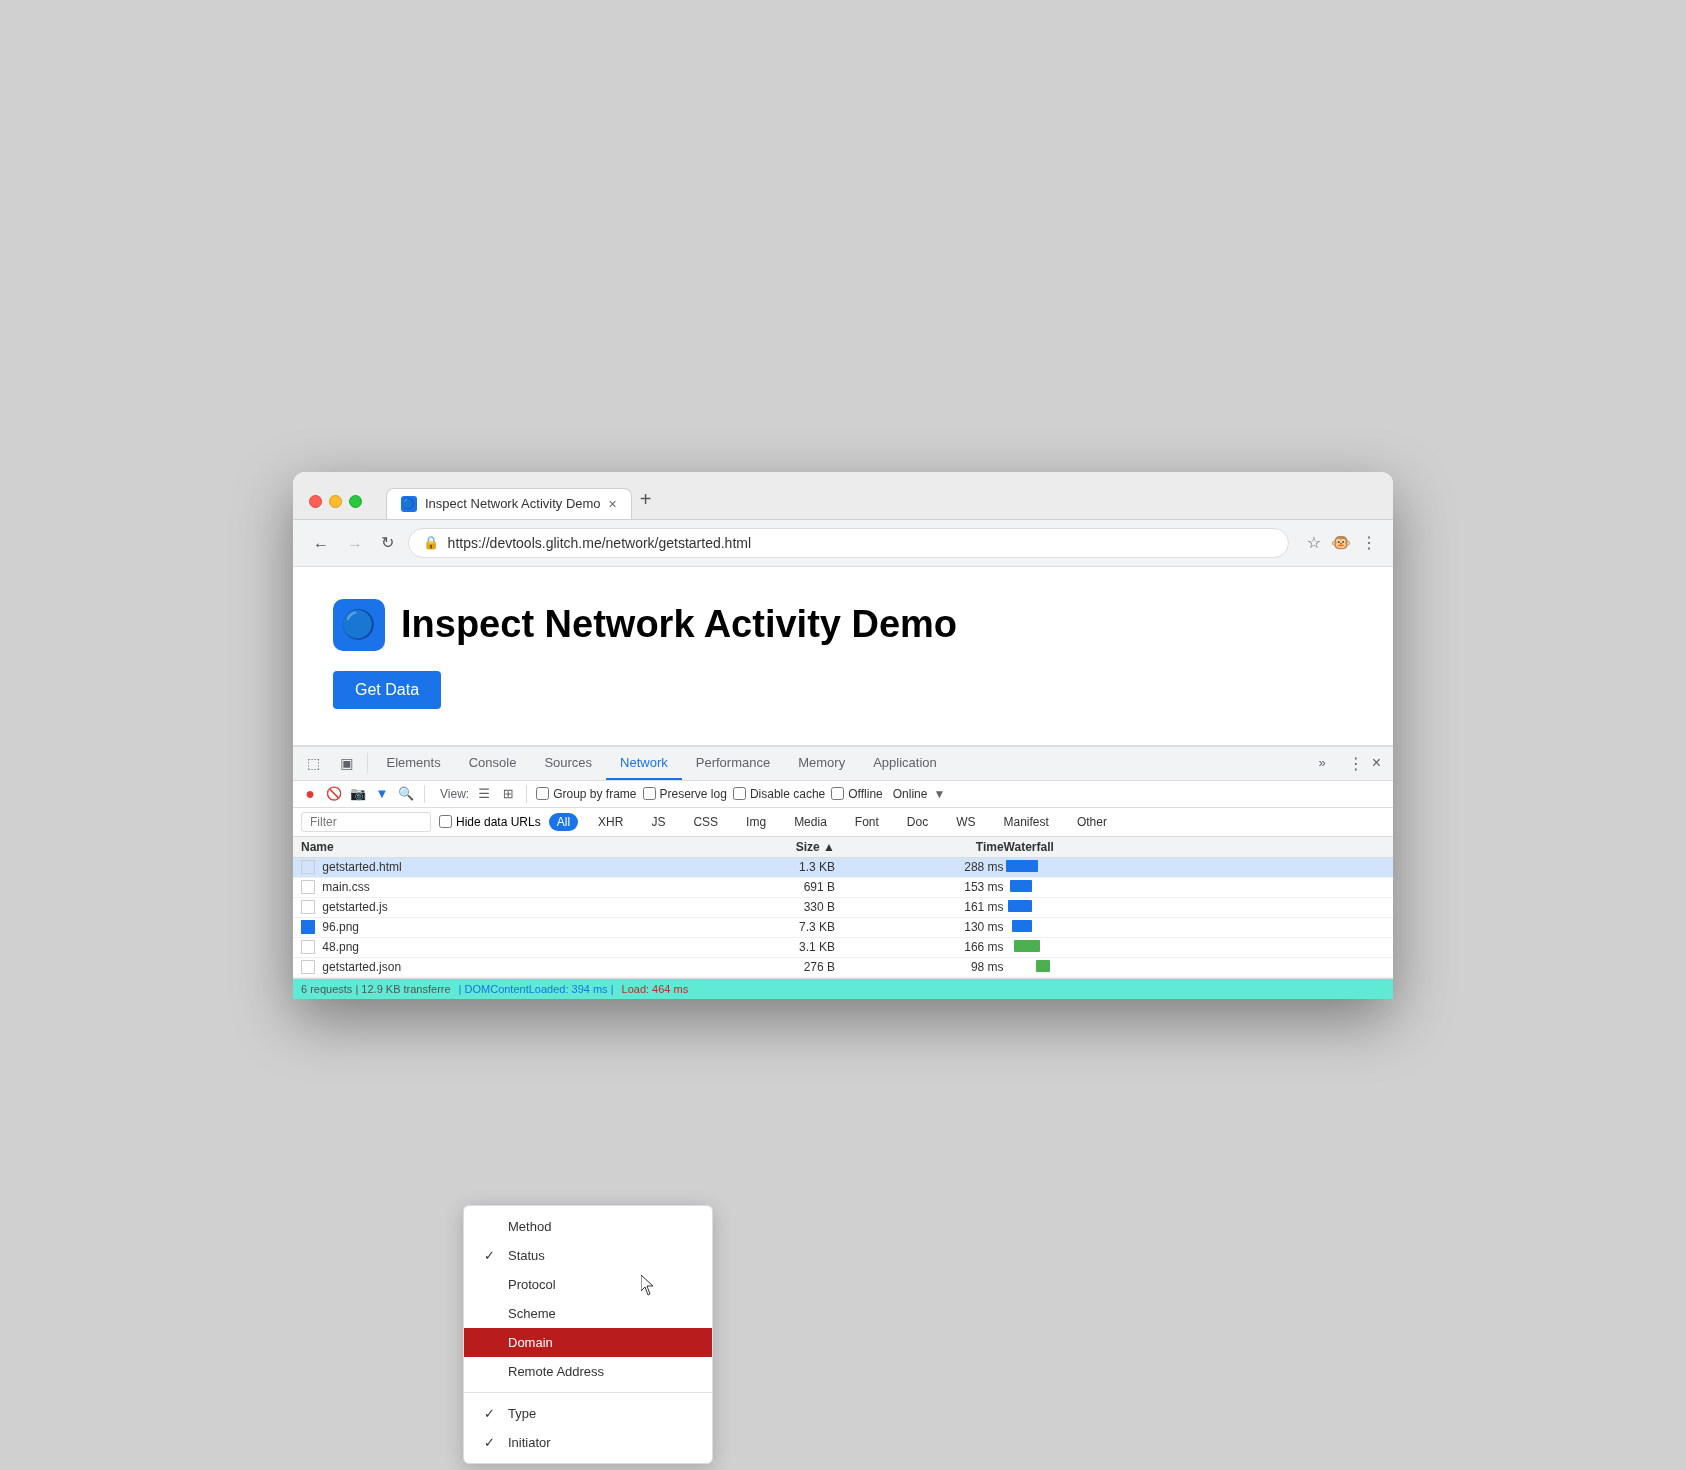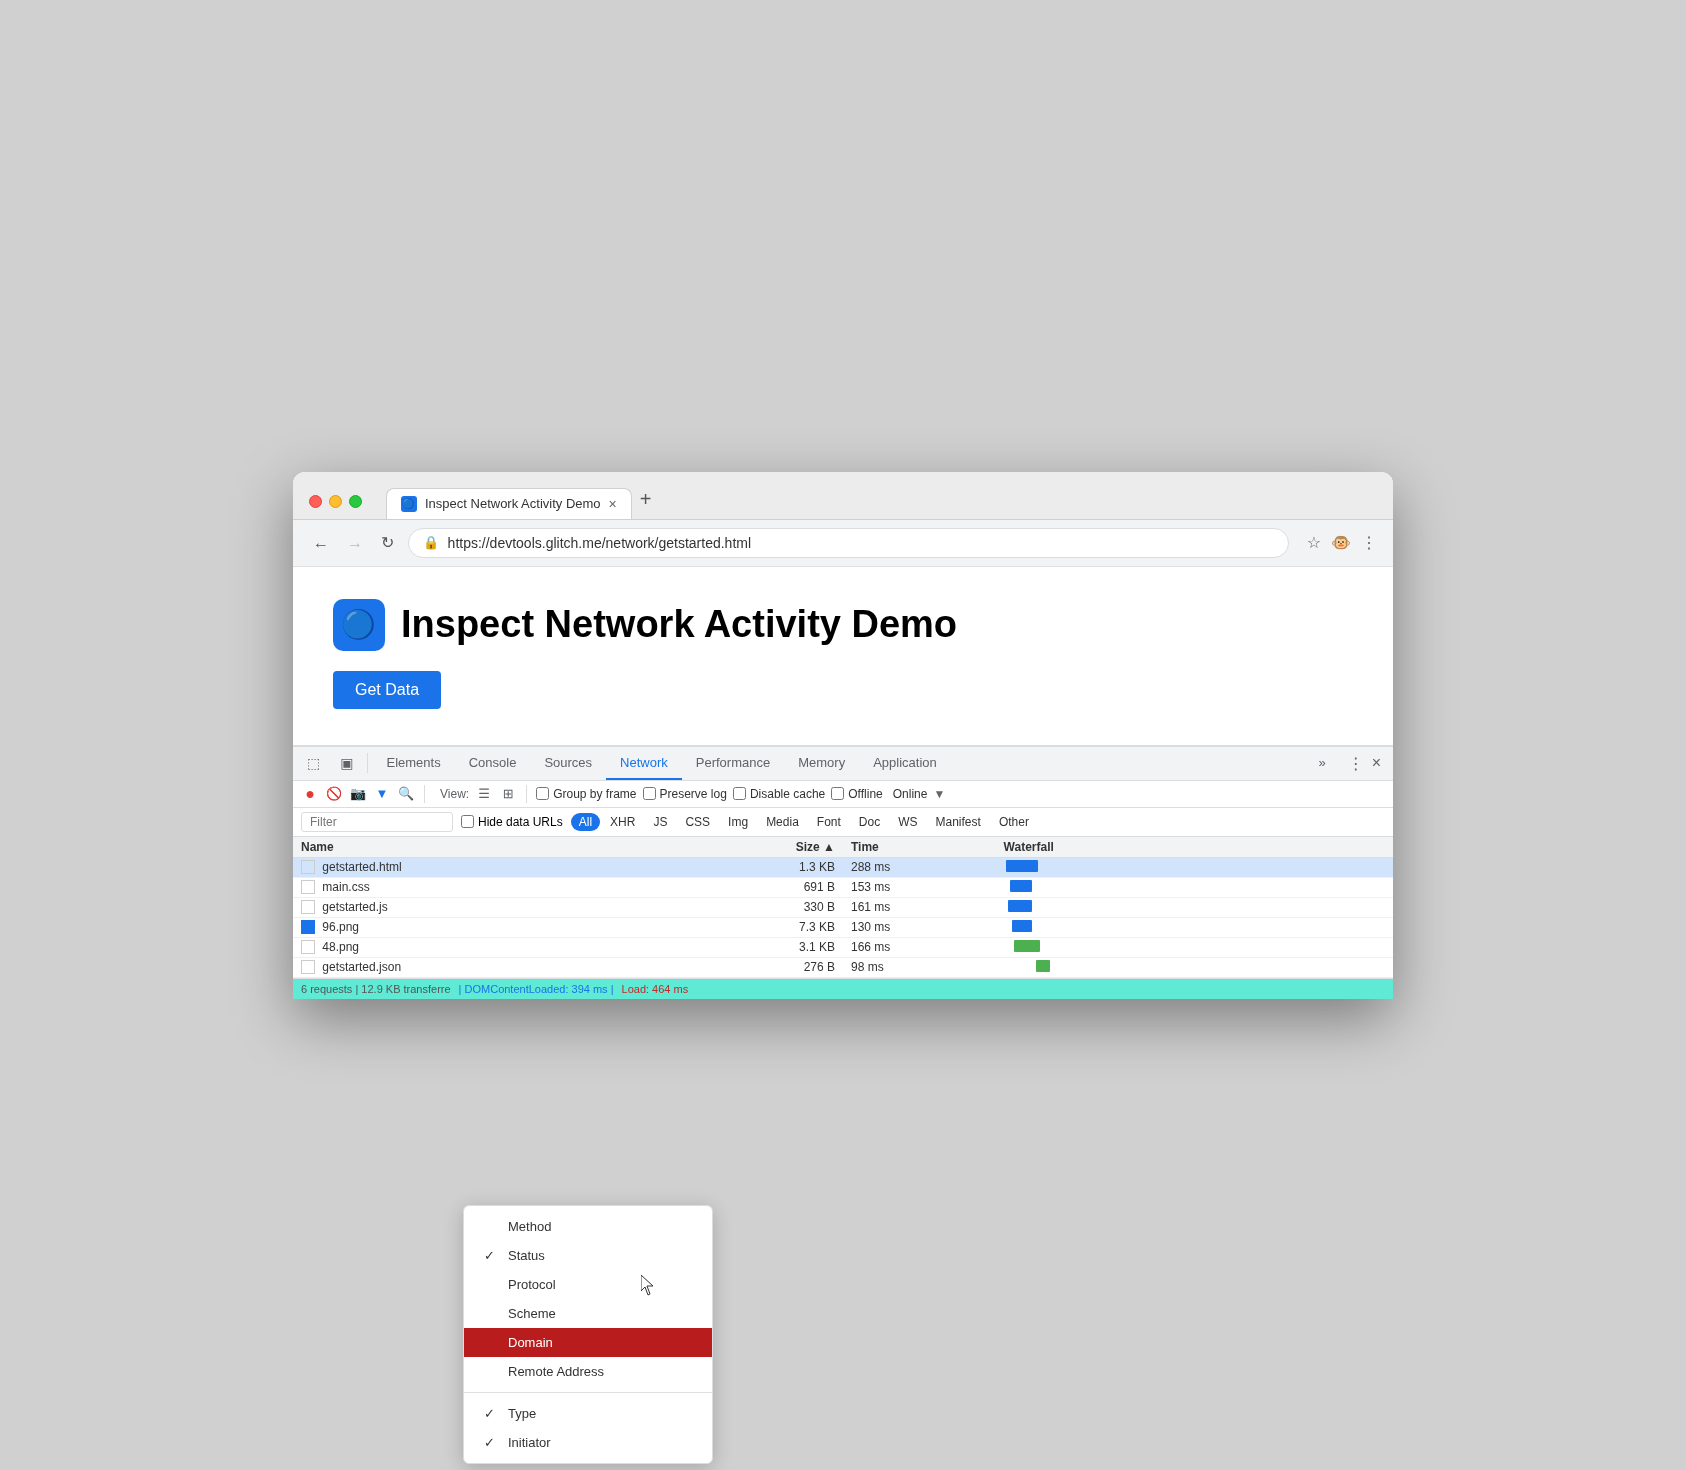--- a/index.html
+++ b/index.html
@@ -264,56 +264,56 @@
       border-bottom: 1px solid #dadce0;
       background: #fff;
       font-size: 12px;
     }
     .filter-input {
       padding: 2px 8px;
       font-size: 12px;
       border: 1px solid #dadce0;
       border-radius: 3px;
       color: #333;
-      width: 152px;
+      width: 130px;
     }
     .filter-checkbox { display: flex; align-items: center; gap: 4px; }
     .filter-type-btn {
       padding: 2px 8px;
       border-radius: 3px;
       font-size: 12px;
       cursor: pointer;
       border: none;
       background: none;
       color: #333;
     }
     .filter-type-btn.active {
       background: #1a73e8;
       color: #fff;
       border-radius: 10px;
     }
-    .filter-types { display: flex; gap: 2px; align-items: center; }
+    .filter-types { display: flex; gap: 12px; align-items: center; }
 
     
     .network-table {
       font-size: 12px;
       position: relative;
     }
     .nt-header {
       display: flex;
       background: #f1f3f4;
       border-bottom: 1px solid #dadce0;
       padding: 3px 8px;
       font-weight: 600;
       color: #333;
       font-size: 12px;
     }
     .col-name { flex: 2.5; min-width: 180px; }
     .col-size { flex: 1; text-align: right; padding-right: 16px; }
-    .col-time { flex: 1; padding-right: 0; }
+    .col-time { flex: 1; text-align: right; padding-right: 0; }
     .col-waterfall { flex: 2.5; }
 
     .nt-row {
       display: flex;
       padding: 2px 8px;
       border-bottom: 1px solid #f0f0f0;
       align-items: center;
       color: #333;
       font-size: 12px;
     }

